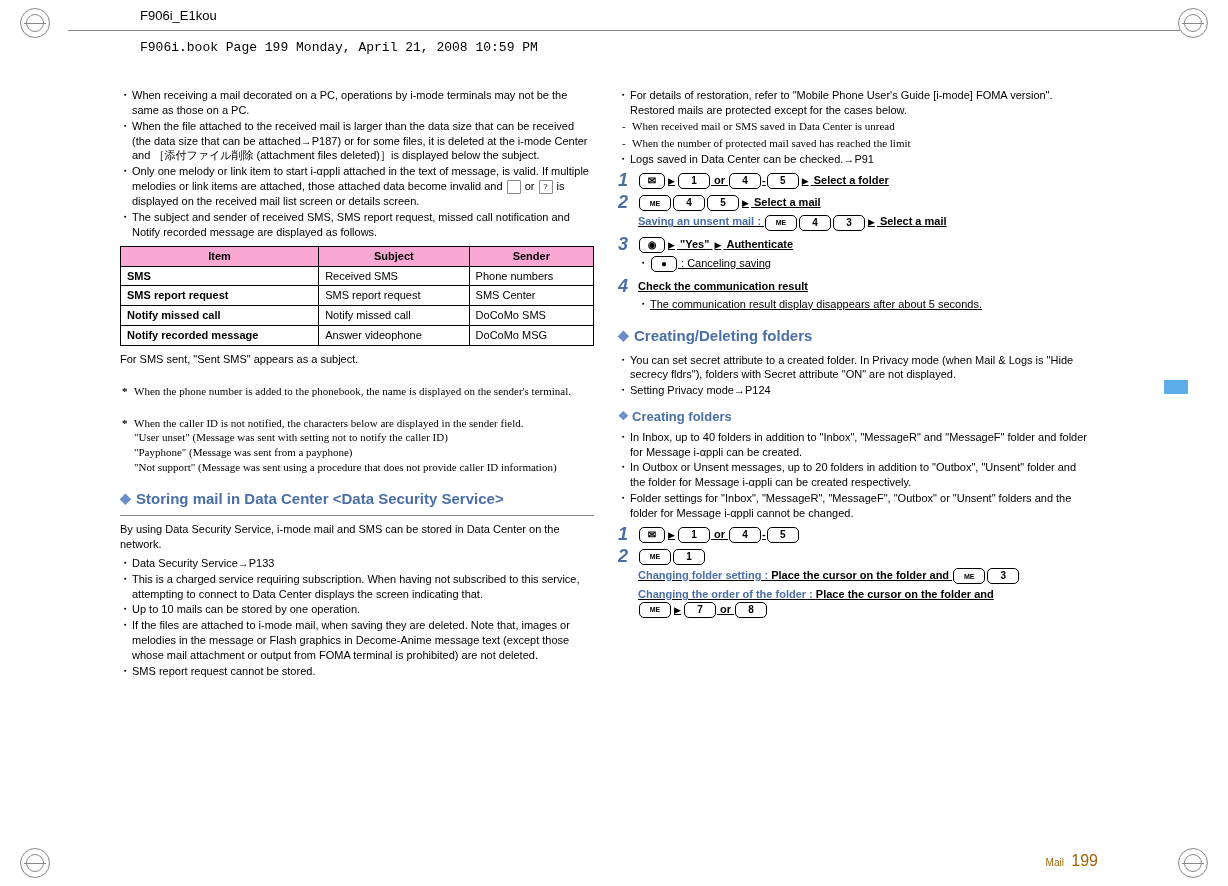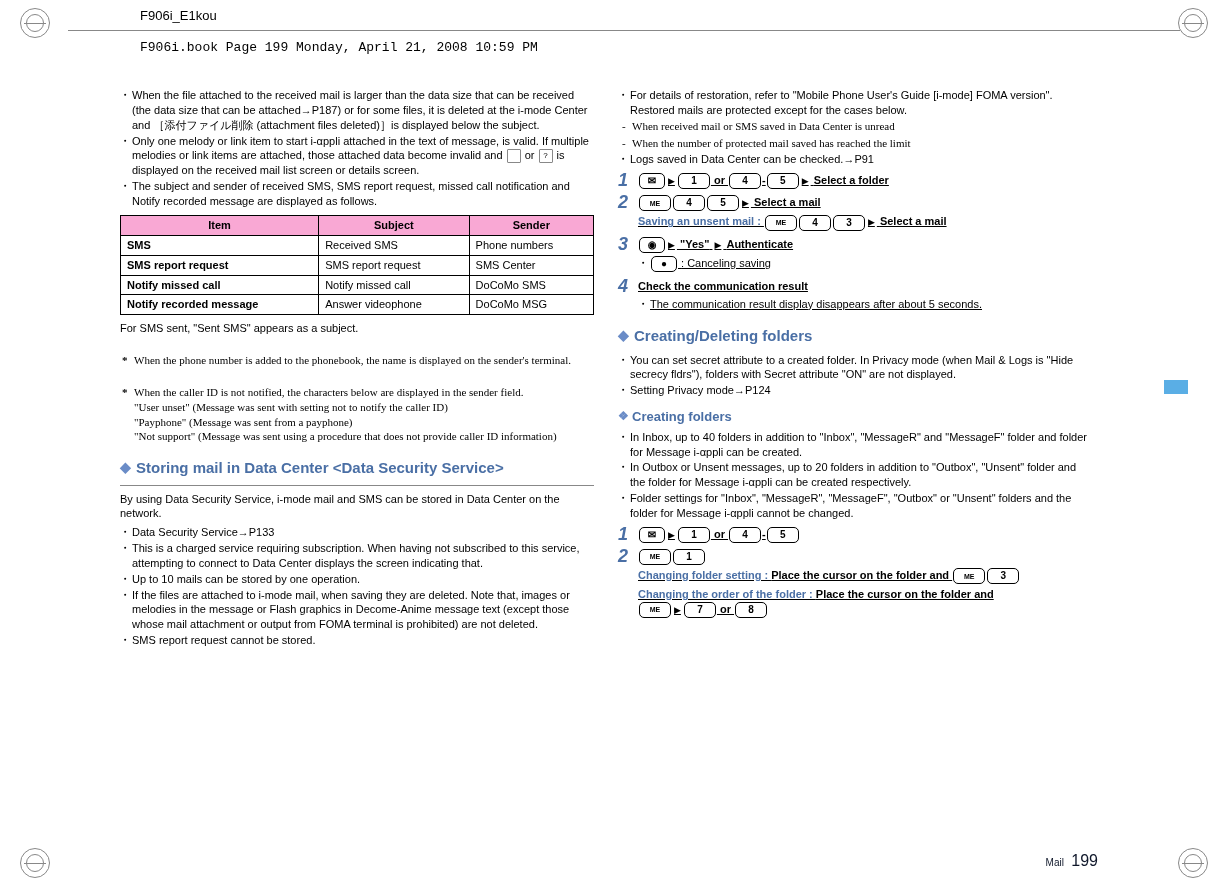--- a/index.html
+++ b/index.html
@@ -90,21 +90,21 @@
   }
   .key.icon{ min-width:16px;}
   .key.me:before{content:"ME";font-size:7px;}
   .tri{font-size:9px; vertical-align:middle; margin:0 2px;}
   .tiny-icon{
     display:inline-block; width:12px; height:12px; border:1px solid #888;
     font-size:8px; line-height:12px; text-align:center; vertical-align:middle;
     margin:0 1px; border-radius:1px;
   }
   .page-num{
-    position:absolute; right:130px; bottom:16px; font-size:12px; color:#0f172a;
+    position:absolute; right:130px; bottom:16px; font-size:12px; color:#a16207;
   }
   .page-num .lbl{font-size:10px; margin-right:4px;}
   .right-tab{
     position:absolute; right:40px; top:380px; width:24px; height:14px; background:#5aaee5;
   }
 </style>
 </head>
 <body>
 
 <div class="print-mark" style="top:8px;left:20px;">
@@ -126,20 +126,21 @@
 <div class="top-line"></div>
 <div class="right-tab"></div>
 
 <div class="doc-id">F906i_E1kou</div>
 <div class="page-header">F906i.book  Page 199  Monday, April 21, 2008  10:59 PM</div>
 
 <div class="page-area">
 
   <div class="col">
     <ul class="bul">
+      <li><span>When receiving a mail decorated on a PC, operations by i-mode terminals may not be the same as those on a PC.</span></li>
       <li><span>When the file attached to the received mail is larger than the data size that can be received (the data size that can be attached→P187) or for some files, it is deleted at the i-mode Center and ［添付ファイル削除 (attachment files deleted)］is displayed below the subject.</span></li>
       <li>
         <span>Only one melody or link item to start i-αppli attached in the text of message, is valid. If multiple melodies or link items are attached, those attached data become invalid and </span><span class="tiny-icon"></span><span> or </span><span class="tiny-icon">?</span><span> is displayed on the received mail list screen or details screen.</span>
       </li>
       <li><span>The subject and sender of received SMS, SMS report request, missed call notification and Notify recorded message are displayed as follows.</span></li>
     </ul>
 
     <table class="tbl">
       <tbody>
           <tr>

